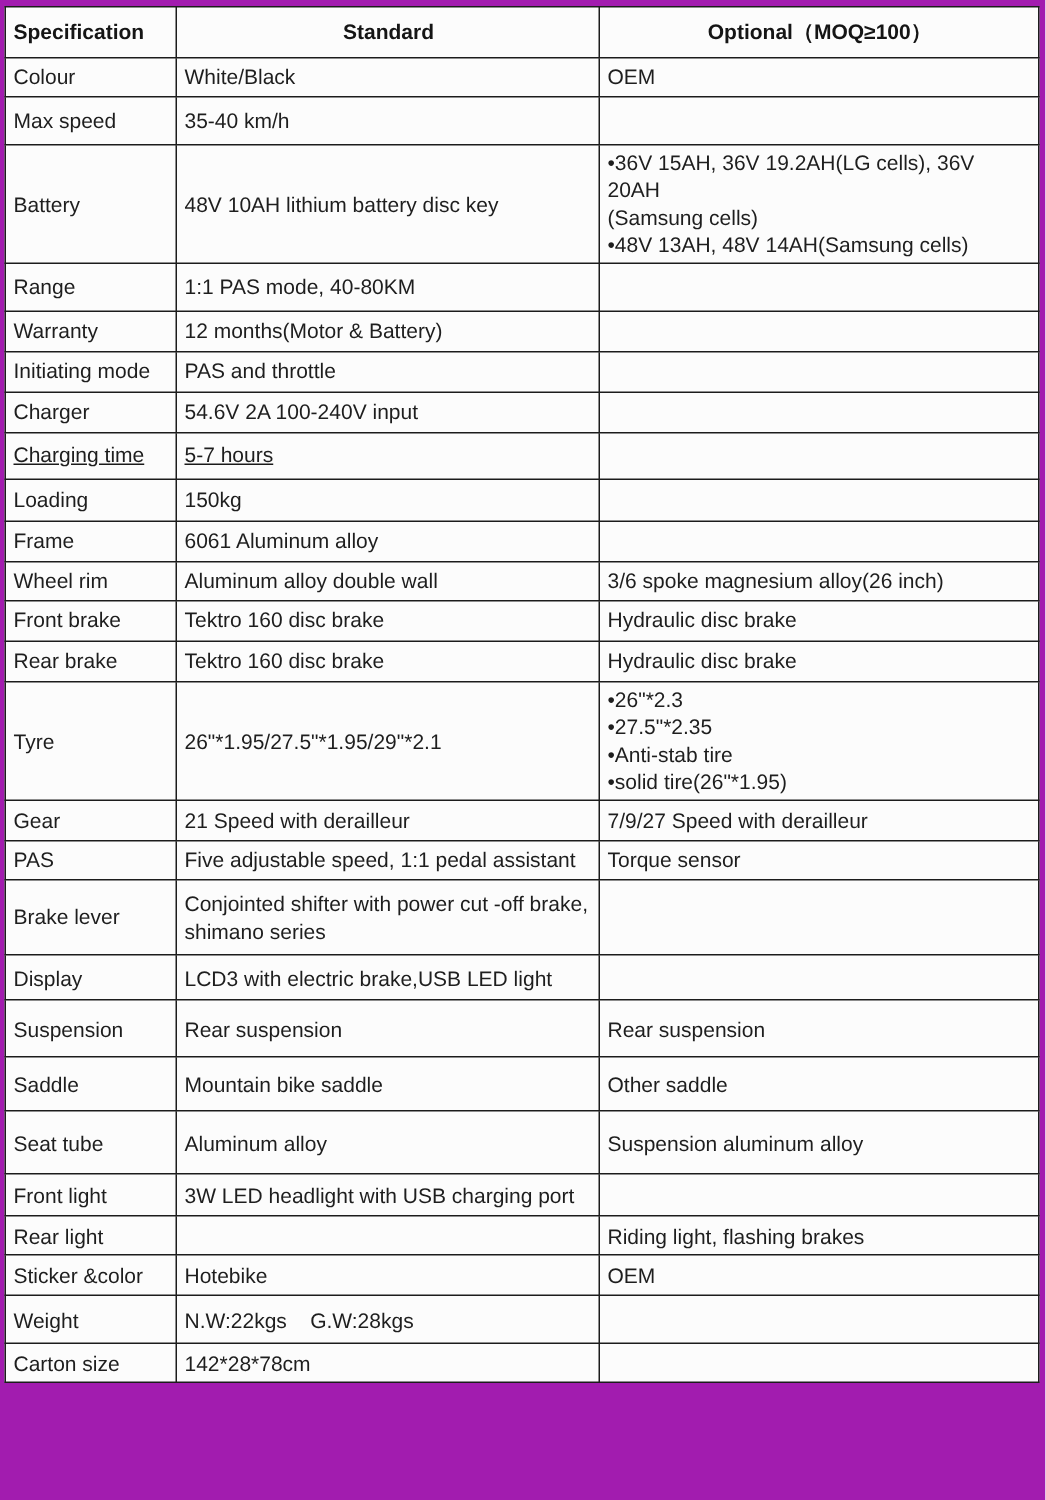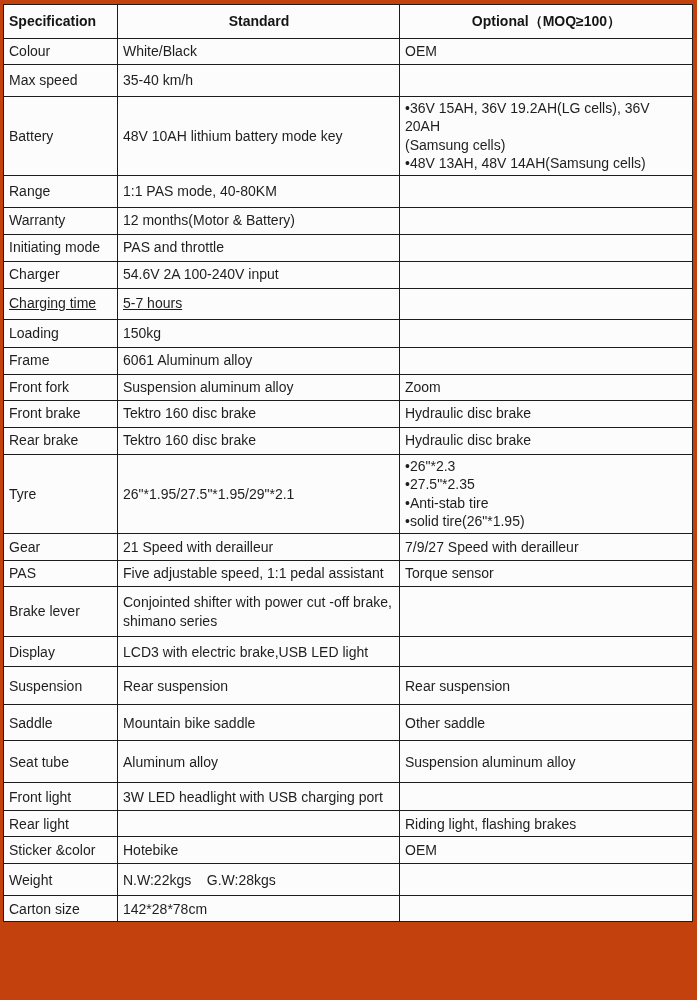--- a/index.html
+++ b/index.html
@@ -6,21 +6,21 @@
   html, body {
     width: 697px;
     background: #fbfbfb;
     font-family: "Liberation Sans", "DejaVu Sans", sans-serif;
     color: #1a1a1a;
   }
   .page {
     width: 697px;
     height: 1000px;
     padding: 4px 5px 3px 3px;
-    background: #c2410c;
+    background: #a21caf;
     overflow: hidden;
   }
   table.spec-table {
     border-collapse: collapse;
     width: 689px;
     table-layout: fixed;
     background: #fcfcfc;
   }
   table.spec-table col.c1 { width: 114px; }
   table.spec-table col.c2 { width: 282px; }
@@ -93,21 +93,21 @@
 
 
   <tr>
     <td>Max speed</td>
     <td>35-40 km/h</td>
     <td></td>
   </tr>
 
   <tr>
     <td>Battery</td>
-    <td>48V 10AH lithium battery mode key</td>
+    <td>48V 10AH lithium battery disc key</td>
     <td>•36V 15AH, 36V 19.2AH(LG cells), 36V 20AH
 (Samsung cells)
 •48V 13AH, 48V 14AH(Samsung cells)</td>
   </tr>
 
   <tr>
     <td>Range</td>
     <td>1:1 PAS mode, 40-80KM</td>
     <td></td>
   </tr>
@@ -142,26 +142,26 @@
     <td>150kg</td>
     <td></td>
   </tr>
 
   <tr>
     <td>Frame</td>
     <td>6061 Aluminum alloy</td>
     <td></td>
   </tr>
 
-
-  <tr>
-    <td>Front fork</td>
-    <td>Suspension aluminum alloy</td>
-    <td>Zoom</td>
-  </tr>
+  <tr>
+    <td>Wheel rim</td>
+    <td>Aluminum alloy double wall</td>
+    <td>3/6 spoke magnesium alloy(26 inch)</td>
+  </tr>
+
 
   <tr>
     <td>Front brake</td>
     <td>Tektro 160 disc brake</td>
     <td>Hydraulic disc brake</td>
   </tr>
 
   <tr>
     <td>Rear brake</td>
     <td>Tektro 160 disc brake</td>

